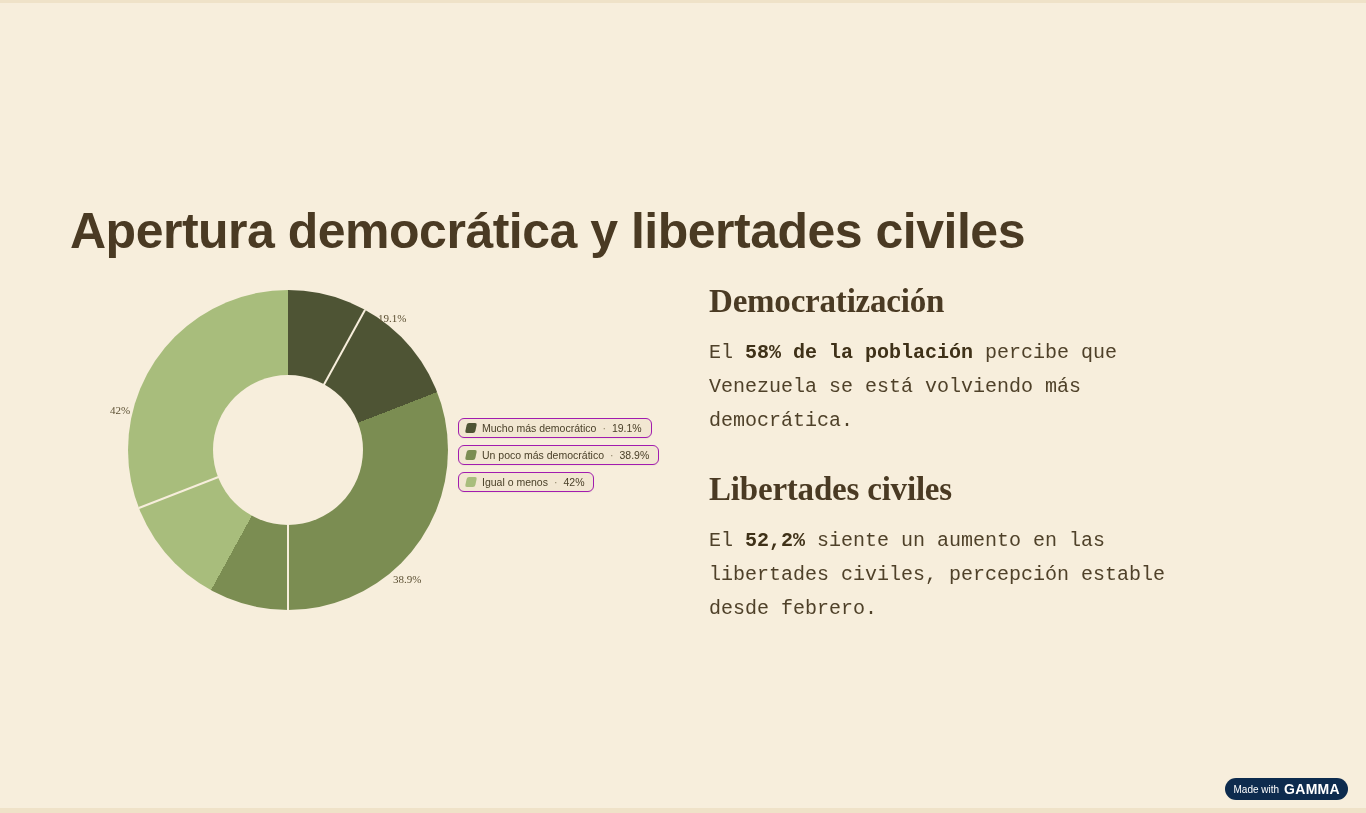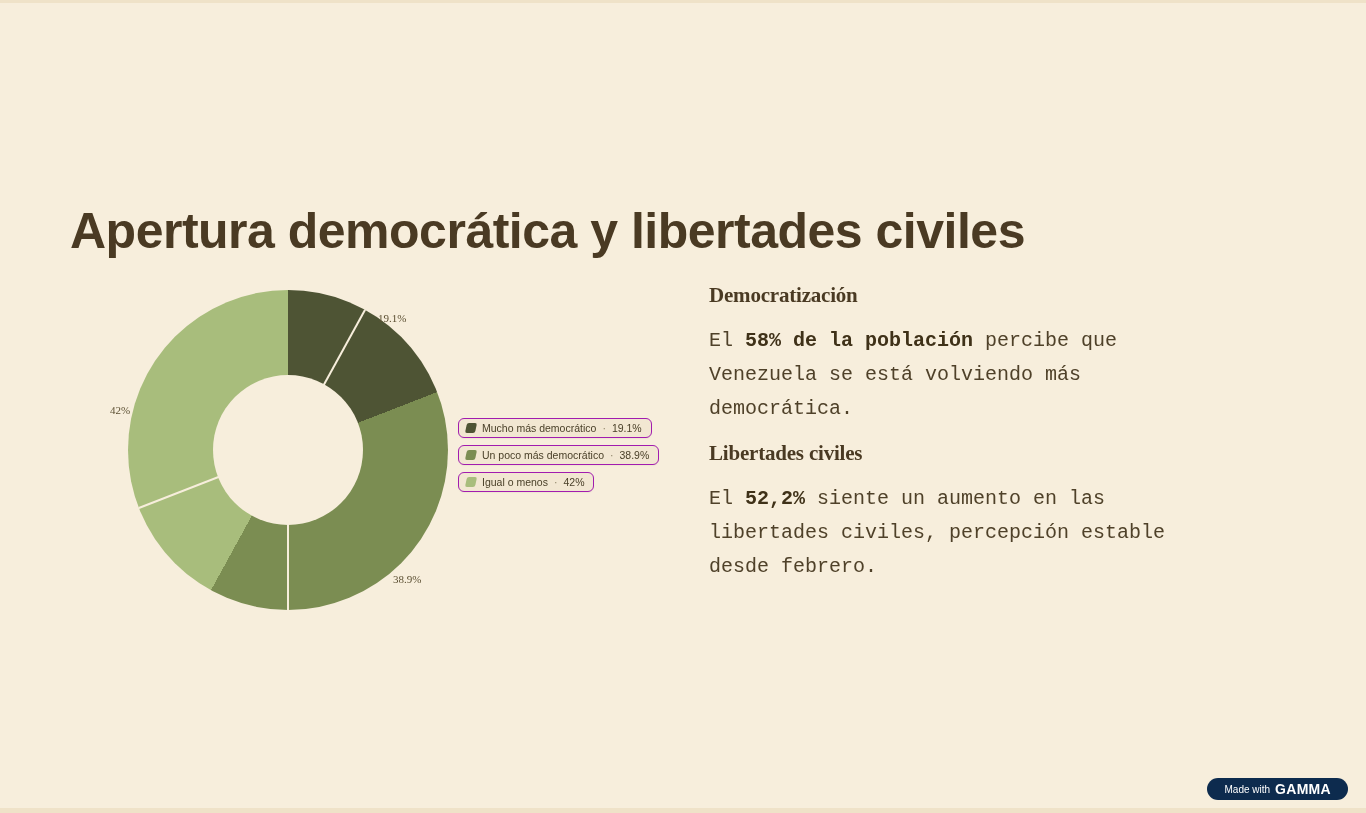--- a/index.html
+++ b/index.html
@@ -129,47 +129,47 @@
   
   .text-col {
     position: absolute;
     left: 709px;
     top: 283px;
     width: 560px;
     color: #4a3a23;
   }
   .sub-head {
     font-family: "Liberation Serif", serif;
-    font-size: 21px;
+    font-size: 33px;
     font-weight: 700;
     color: #4a3a23;
     margin: 0 0 16px 0;
     letter-spacing: -0.2px;
   }
-  .sub-head.second { margin-top: 15px; }
+  .sub-head.second { margin-top: 33px; }
   .para {
     font-family: Liberation Mono, monospace;
     font-size: 20px;
     line-height: 34px;
     color: #4f4129;
     margin: 0;
     max-width: 520px;
   }
   .para b { font-weight: 700; color: #3f3118; }
 
   
   .gamma-badge {
     position: absolute;
     right: 18px;
     bottom: 13px;
     background: #0d2b4e;
     color: #ffffff;
     border-radius: 14px;
     height: 22px;
-    padding: 0 17px;
+    padding: 0 8px;
     display: flex;
     align-items: center;
     gap: 5px;
     font-family: "Liberation Sans", sans-serif;
     font-size: 10px;
   }
   .gamma-badge .mark {
     font-weight: 700;
     letter-spacing: 0.3px;
     font-size: 14px;

